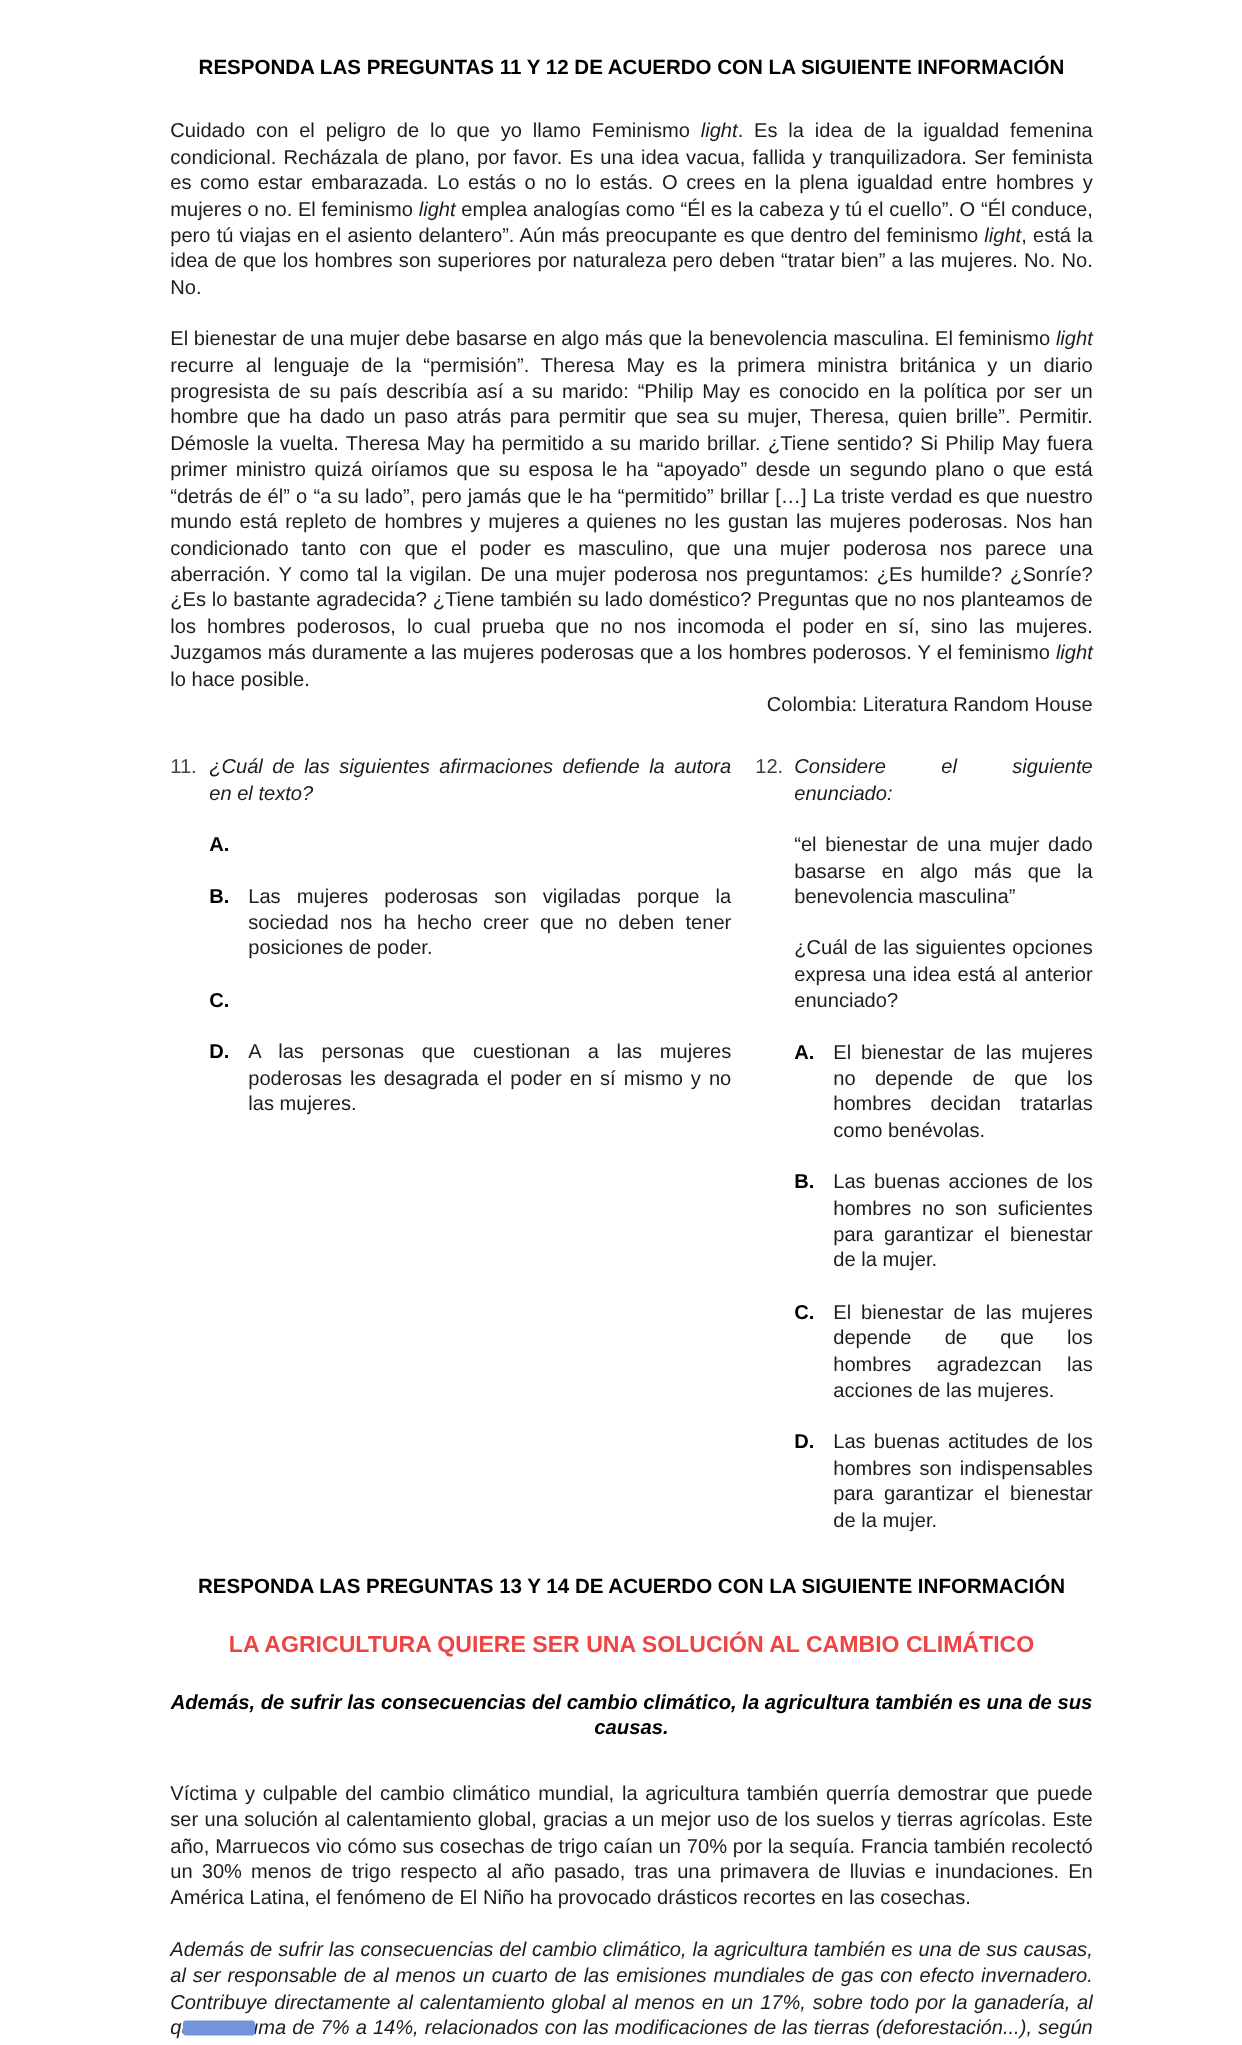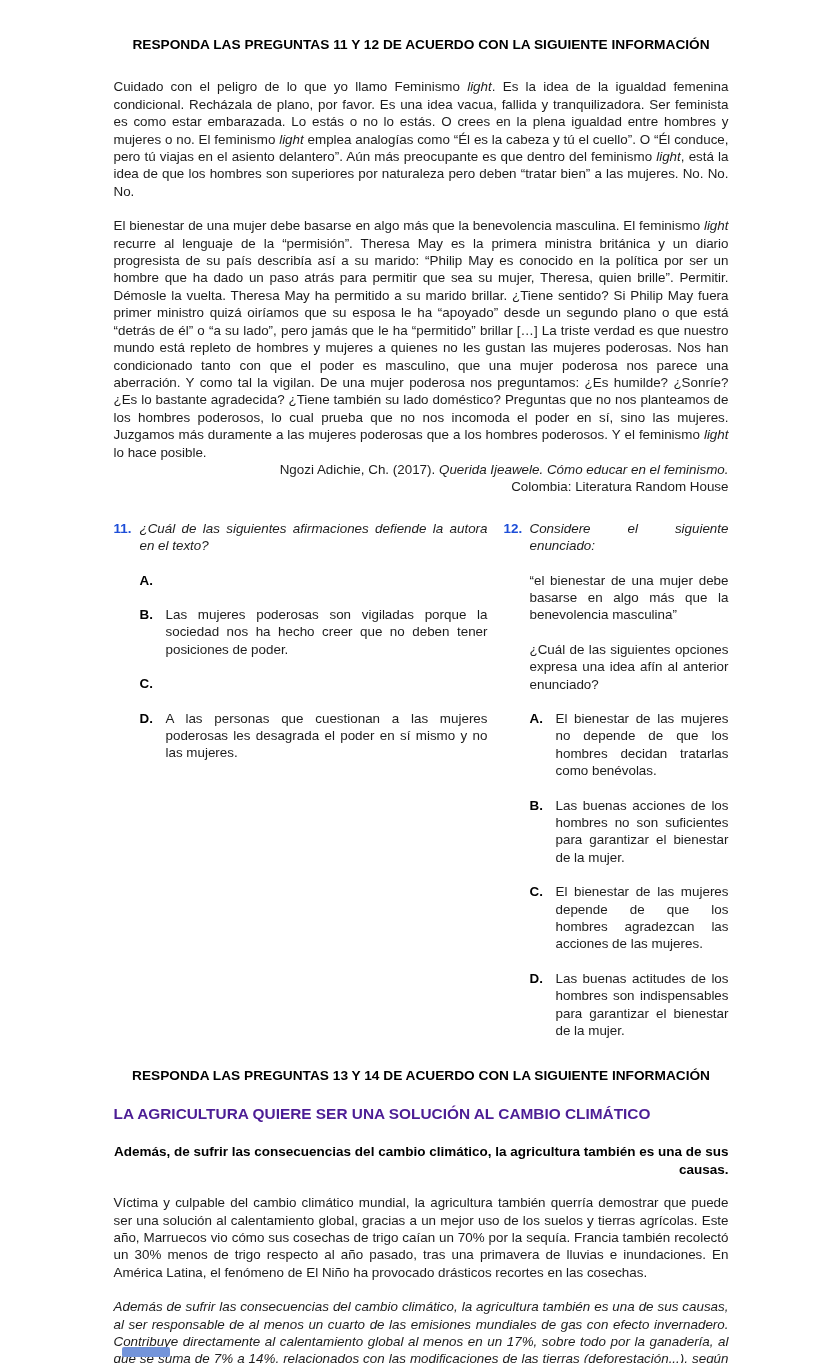--- a/index.html
+++ b/index.html
@@ -35,52 +35,54 @@
   }
   .questions-row {
     display: flex;
     gap: 16px;
     margin-top: 24px;
   }
   .q-col-left  { width: 374px; flex: 0 0 374px; }
   .q-col-right { flex: 1; }
   .q-head { display: flex; }
   .q-num {
-    font-weight: bold;
-    color: #1d4ed8;
+    font-weight: normal;
+    color: #404040;
     width: 26px;
     flex: 0 0 26px;
   }
   .q-body { flex: 1; text-align: justify; font-style: italic; }
   .q-extra { margin-top: 17px; text-align: justify; }
   .opt {
     display: flex;
     margin-top: 17px;
     padding-left: 26px;
   }
   .opt-letter {
     font-weight: bold;
     color: #000;
     width: 26px;
     flex: 0 0 26px;
   }
   .opt-text { flex: 1; text-align: justify; }
   .section2 { margin-top: 27px; }
   .article-title {
+    text-align: center;
     font-weight: bold;
-    color: #4c1d95;
+    color: #ef4444;
     font-size: 15.4px;
     margin: 21px 0 0 0;
   }
   .article-subtitle {
-    text-align: right;
+    text-align: center;
     font-weight: bold;
     color: #000;
     font-size: 13.5px;
-    margin: 21px 0 16px 0;
+    margin: 21px 0 26px 0;
+    font-style: italic;
   }
   .partial-blue {
     position: absolute;
     left: 55px;
     top: 1347px;
     width: 48px;
     height: 10px;
     border-radius: 2px;
     background: #7394da;
   }
@@ -89,21 +91,20 @@
 <body>
 
 <div class="page">
 
   <div class="section-header">RESPONDA LAS PREGUNTAS 11 Y 12 DE ACUERDO CON LA SIGUIENTE INFORMACIÓN</div>
 
   <div class="para"><span>Cuidado con el peligro de lo que yo llamo Feminismo </span><i>light</i><span>. Es la idea de la igualdad femenina condicional. Recházala de plano, por favor. Es una idea vacua, fallida y tranquilizadora. Ser feminista es como estar embarazada. Lo estás o no lo estás. O crees en la plena igualdad entre hombres y mujeres o no. El feminismo </span><i>light</i><span> emplea analogías como “Él es la cabeza y tú el cuello”. O “Él conduce, pero tú viajas en el asiento delantero”. Aún más preocupante es que dentro del feminismo </span><i>light</i><span>, está la idea de que los hombres son superiores por naturaleza pero deben “tratar bien” a las mujeres. No. No. No.</span></div>
 
   <div class="para" style="margin-bottom:0;"><span>El bienestar de una mujer debe basarse en algo más que la benevolencia masculina. El feminismo </span><i>light</i><span> recurre al lenguaje de la “permisión”. Theresa May es la primera ministra británica y un diario progresista de su país describía así a su marido: “Philip May es conocido en la política por ser un hombre que ha dado un paso atrás para permitir que sea su mujer, Theresa, quien brille”. Permitir. Démosle la vuelta. Theresa May ha permitido a su marido brillar. ¿Tiene sentido? Si Philip May fuera primer ministro quizá oiríamos que su esposa le ha “apoyado” desde un segundo plano o que está “detrás de él” o “a su lado”, pero jamás que le ha “permitido” brillar […] La triste verdad es que nuestro mundo está repleto de hombres y mujeres a quienes no les gustan las mujeres poderosas. Nos han condicionado tanto con que el poder es masculino, que una mujer poderosa nos parece una aberración. Y como tal la vigilan. De una mujer poderosa nos preguntamos: ¿Es humilde? ¿Sonríe? ¿Es lo bastante agradecida? ¿Tiene también su lado doméstico? Preguntas que no nos planteamos de los hombres poderosos, lo cual prueba que no nos incomoda el poder en sí, sino las mujeres. Juzgamos más duramente a las mujeres poderosas que a los hombres poderosos. Y el feminismo </span><i>light</i><span> lo hace posible.</span></div>
 
-  <div class="citation"><span>Ngozi Adichie, Ch. (2017). </span><i>Querida Ijeawele. Cómo educar en el feminismo.</i></div>
   <div class="citation">Colombia: Literatura Random House</div>
 
   <div class="questions-row">
 
     <div class="q-col-left">
       <div class="q-head">
         <span class="q-num">11.</span>
         <span class="q-body">¿Cuál de las siguientes afirmaciones defiende la autora en el texto?</span>
       </div>
       <div class="opt">
@@ -120,22 +121,22 @@
         <span class="opt-letter">D.</span>
         <span class="opt-text">A las personas que cuestionan a las mujeres poderosas les desagrada el poder en sí mismo y no las mujeres.</span>
       </div>
     </div>
 
     <div class="q-col-right">
       <div class="q-head">
         <span class="q-num">12.</span>
         <span class="q-body">Considere el siguiente enunciado:</span>
       </div>
-      <div class="q-extra" style="padding-left:26px;">“el bienestar de una mujer debe basarse en algo más que la benevolencia masculina”</div>
-      <div class="q-extra" style="padding-left:26px;">¿Cuál de las siguientes opciones expresa una idea afín al anterior enunciado?</div>
+      <div class="q-extra" style="padding-left:26px;">“el bienestar de una mujer dado basarse en algo más que la benevolencia masculina”</div>
+      <div class="q-extra" style="padding-left:26px;">¿Cuál de las siguientes opciones expresa una idea está al anterior enunciado?</div>
       <div class="opt">
         <span class="opt-letter">A.</span>
         <span class="opt-text">El bienestar de las mujeres no depende de que los hombres decidan tratarlas como benévolas.</span>
       </div>
       <div class="opt">
         <span class="opt-letter">B.</span>
         <span class="opt-text">Las buenas acciones de los hombres no son suficientes para garantizar el bienestar de la mujer.</span>
       </div>
       <div class="opt">
         <span class="opt-letter">C.</span>

